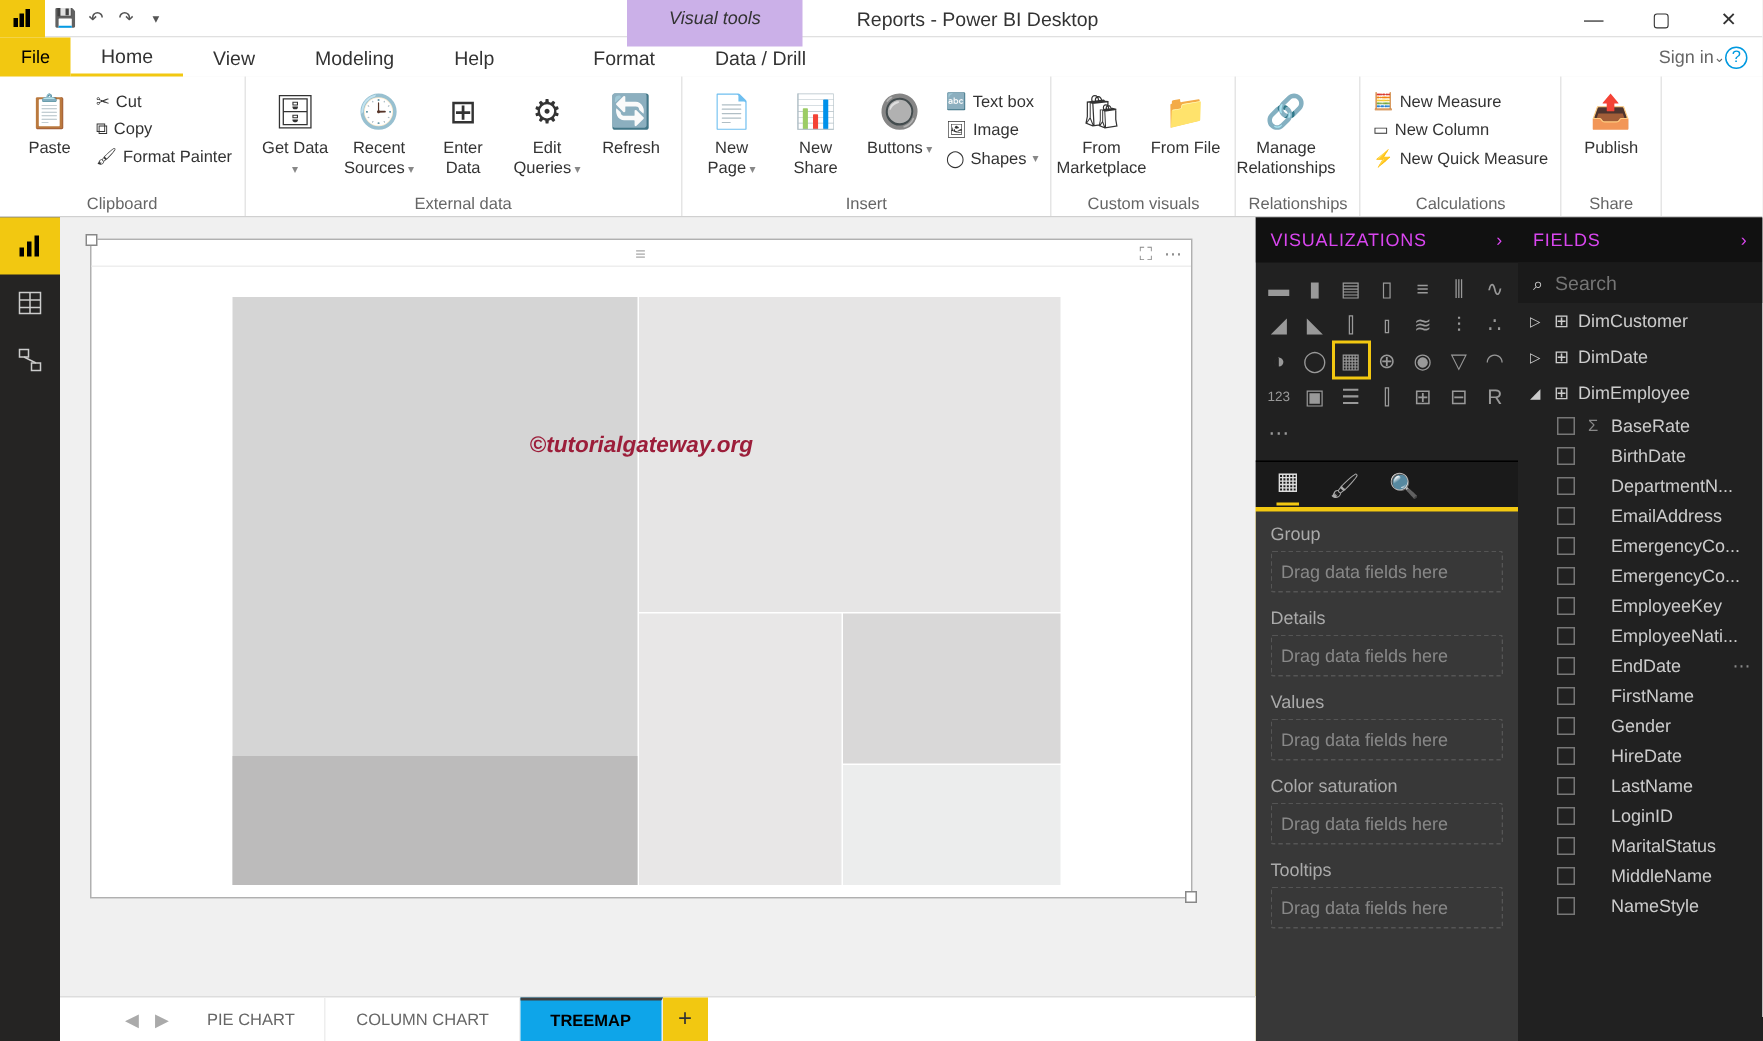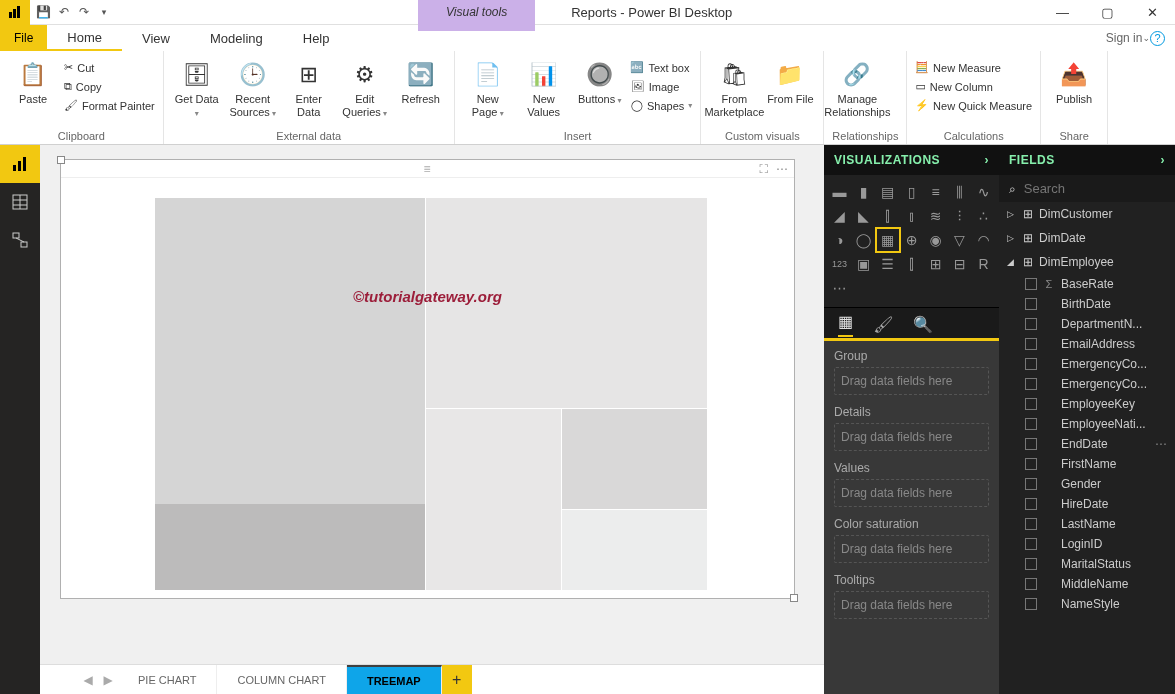--- a/index.html
+++ b/index.html
@@ -55,22 +55,22 @@
 .treemap .c5 { grid-row: 3; grid-column: 3; background: #eceded; }
 .watermark { position: absolute; top: 110px; left: 50%; transform: translateX(-50%); color: #9c1e3a; font-weight: bold; font-size: 15px; }
 
 .page-tabs { height: 30px; background: #fff; border-top: 1px solid #ddd; display: flex; align-items: stretch; padding-left: 38px; }
 .page-tabs .nav { width: 20px; display: flex; align-items: center; justify-content: center; color: #aaa; cursor: pointer;}
 .page-tabs .ptab { padding: 0 20px; display: flex; align-items: center; font-size: 11px; color: #666; cursor: pointer; border-right: 1px solid #eee; }
 .page-tabs .ptab.active { background: #0ea5e9; border-top: 2px solid #404040; color: #000; font-weight: 600; }
 .page-tabs .add { width: 30px; background: #f2c811; display: flex; align-items: center; justify-content: center; font-size: 16px; cursor: pointer; }
 
 .panel { width: 175px; background: #212121; color: #ccc; display: flex; flex-direction: column; font-size: 12px; }
-.panel.right { width: 176px; }
-.panel-header { background: #111; height: 30px; display: flex; align-items: center; padding: 0 10px; font-weight: bold; letter-spacing: 0.5px; justify-content: space-between; cursor: pointer; color:#86efac;}
+.panel.right { width: 163px; }
+.panel-header { background: #111; height: 30px; display: flex; align-items: center; padding: 0 10px; font-weight: normal; letter-spacing: 0.5px; justify-content: space-between; cursor: pointer; color:#d946ef;}
 .panel-header .chev { font-size: 12px; }
 .viz-gallery { padding: 6px 6px 8px; display: grid; grid-template-columns: repeat(7, 22px); gap: 2px; justify-content: center; }
 .viz-ic { width: 22px; height: 22px; display: flex; align-items: center; justify-content: center; color: #999; cursor: pointer; font-size: 14px; }
 .viz-ic.sel { outline: 2px solid #f2c811; }
 .viz-tabs { height: 34px; display: flex; align-items: center; gap: 20px; padding: 0 14px; border-bottom: 1px solid #444; border-top: 1px solid #000; background:#1a1a1a;}
 .viz-tabs .vt { cursor: pointer; color: #aaa; font-size: 16px; }
 .viz-tabs .vt.active { border-bottom: 2px solid #f2c811; padding-bottom: 4px; color: #ddd;}
 .wells { flex: 1; background: #383838; outline: 3px solid #f2c811; overflow: auto; }
 .well { padding: 8px 10px 2px; font-size: 12px; color: #aaa; }
 .well .dz { border: 1px dashed #555; border-radius: 2px; padding: 6px 6px; margin-top: 4px; color: #888; font-size: 12px; }
@@ -111,20 +111,24 @@
     <div>✕</div>
   </div>
 </div>
 
 <div class="menubar">
   <div class="file">File</div>
   <div class="tab active">Home</div>
   <div class="tab">View</div>
   <div class="tab">Modeling</div>
   <div class="tab">Help</div>
+  <div class="ctx-group">
+    <div class="tab">Format</div>
+    <div class="tab">Data / Drill</div>
+  </div>
   <div class="right">
     <span>Sign in</span>
     <span style="font-size:9px">⌄</span>
     <span style="color:#0099e0;border:1px solid #0099e0;border-radius:50%;width:15px;height:15px;display:inline-flex;align-items:center;justify-content:center;font-size:11px;">?</span>
   </div>
 </div>
 
 <div class="ribbon">
   <div class="rgroup">
     <div class="body">
@@ -172,21 +176,21 @@
   <div class="rgroup">
     <div class="body">
       <div class="rbtn-lg">
           <div class="ricon">📄</div>
           <div class="rlabel drop">New
 Page</div>
         </div>
       <div class="rbtn-lg">
           <div class="ricon">📊</div>
           <div class="rlabel">New
-Values</div>
+Share</div>
         </div>
       <div class="rbtn-lg">
           <div class="ricon">🔘</div>
           <div class="rlabel drop">Buttons</div>
         </div>
       <div class="rcol" style="padding-top:4px;">
         <div class="rbtn-sm">🔤 <span>Text box</span></div>
         <div class="rbtn-sm">🖼 <span>Image</span></div>
         <div class="rbtn-sm drop">◯ <span>Shapes</span></div>
       </div>

